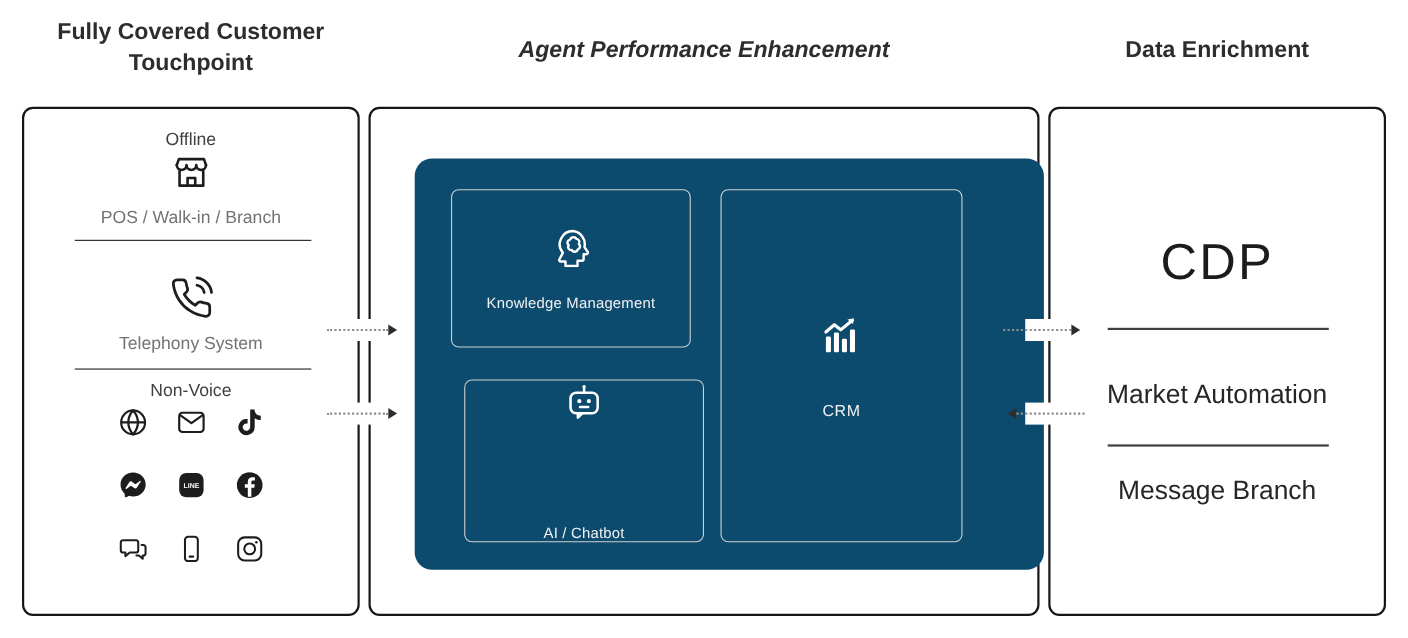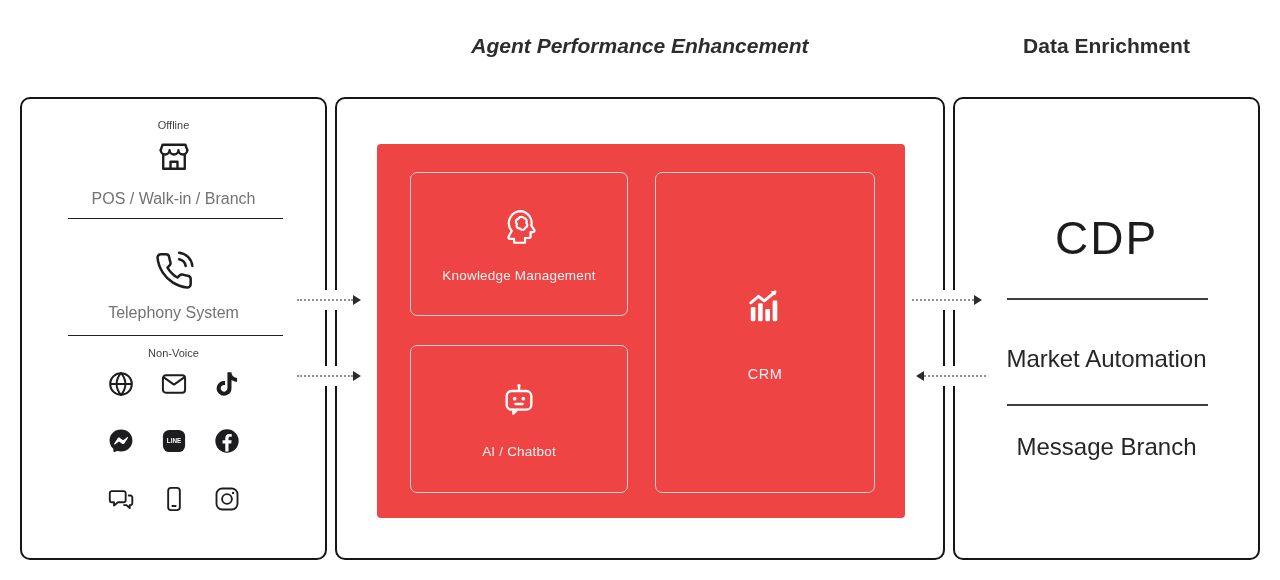--- a/index.html
+++ b/index.html
@@ -14,32 +14,32 @@
   .t-right { left:953px; width:307px; top:31px; }
 
   
   .box { position:absolute; border:2px solid #161616; border-radius:10px; background:#fff; z-index:1; }
   .left-box  { left:20px;  top:97px; width:307px; height:463px; }
   .mid-box   { left:335px; top:97px; width:610px; height:463px; }
   .right-box { left:953px; top:97px; width:307px; height:463px; }
 
   
   .lb-item { position:absolute; left:0; right:0; text-align:center; }
-  .sec-label { font-size:11px; color:#3f3f3f; }
+  .sec-label { font-size:16px; color:#3f3f3f; }
   .caption { font-size:16px; font-weight:500; color:#737373; }
   .divider { position:absolute; left:46px; width:215px; border-top:1.6px solid #1f1f1f; }
   .icon-center { display:flex; justify-content:center; }
   .icon-row { position:absolute; left:0; right:0; display:flex; justify-content:center; gap:25px; }
   .icon-row svg, .icon-row .icn { width:28px; height:28px; display:block; }
 
   
-  .dark-panel { position:absolute; left:40px; top:45px; width:528px; height:374px; background:#ef4444; border-radius:4px; }
+  .dark-panel { position:absolute; left:40px; top:45px; width:572px; height:374px; background:#0c4a6e; border-radius:16px; }
   .module { position:absolute; border:1px solid #cfcfcf; border-radius:7px; display:flex; flex-direction:column; align-items:center; justify-content:center; gap:20px; }
   .mod-km  { left:33px;  top:28px;  width:218px; height:144px; }
-  .mod-ai  { left:33px;  top:201px; width:218px; height:148px; }
+  .mod-ai  { left:45px;  top:201px; width:218px; height:148px;justify-content:space-between; }
   .mod-crm { left:278px; top:28px;  width:220px; height:321px; gap:32px; }
   .module .mod-label { color:#f2f2f2; font-size:13.5px; letter-spacing:.2px; }
   .mod-crm .mod-label { font-size:14.5px; letter-spacing:.5px; }
 
   
   .rb-item { position:absolute; left:0; right:0; text-align:center; }
   .cdp { top:112px; font-size:46px; font-weight:400; letter-spacing:2px; color:#1c1c1c; }
   .rb-line { position:absolute; left:52px; width:201px; border-top:2px solid #3f3f3f; }
   .rb-text { font-size:24px; color:#262626; }
 
@@ -49,20 +49,21 @@
   .arrow .line { flex:1; border-top:2px dotted #8f8f8f; }
   .arrow .head { width:0; height:0; border-top:5px solid transparent; border-bottom:5px solid transparent; }
   .arrow.dir-right .head { border-left:8px solid #2c2c2c; }
   .arrow.dir-left  .head { border-right:8px solid #2c2c2c; }
 </style>
 </head>
 <body>
 
 <div class="canvas">
 
+  <div class="col-title t-left">Fully Covered Customer Touchpoint</div>
   <div class="col-title t-mid">Agent Performance Enhancement</div>
   <div class="col-title t-right">Data Enrichment</div>
 
   <div class="box left-box">
 
     <div class="lb-item sec-label" style="top:20px">Offline</div>
     <div class="lb-item icon-center" style="top:40px">
       <svg width="38" height="38" viewBox="0 0 24 24" fill="none" stroke="#1d1d1f" stroke-width="1.5" stroke-linecap="round" stroke-linejoin="round">
         <path d="M3.6 7 4.8 3.6h14.4L20.4 7"></path>
         <path d="M3.6 7a2.8 2.8 0 0 0 5.6 0a2.8 2.8 0 0 0 5.6 0a2.8 2.8 0 0 0 5.6 0"></path>

